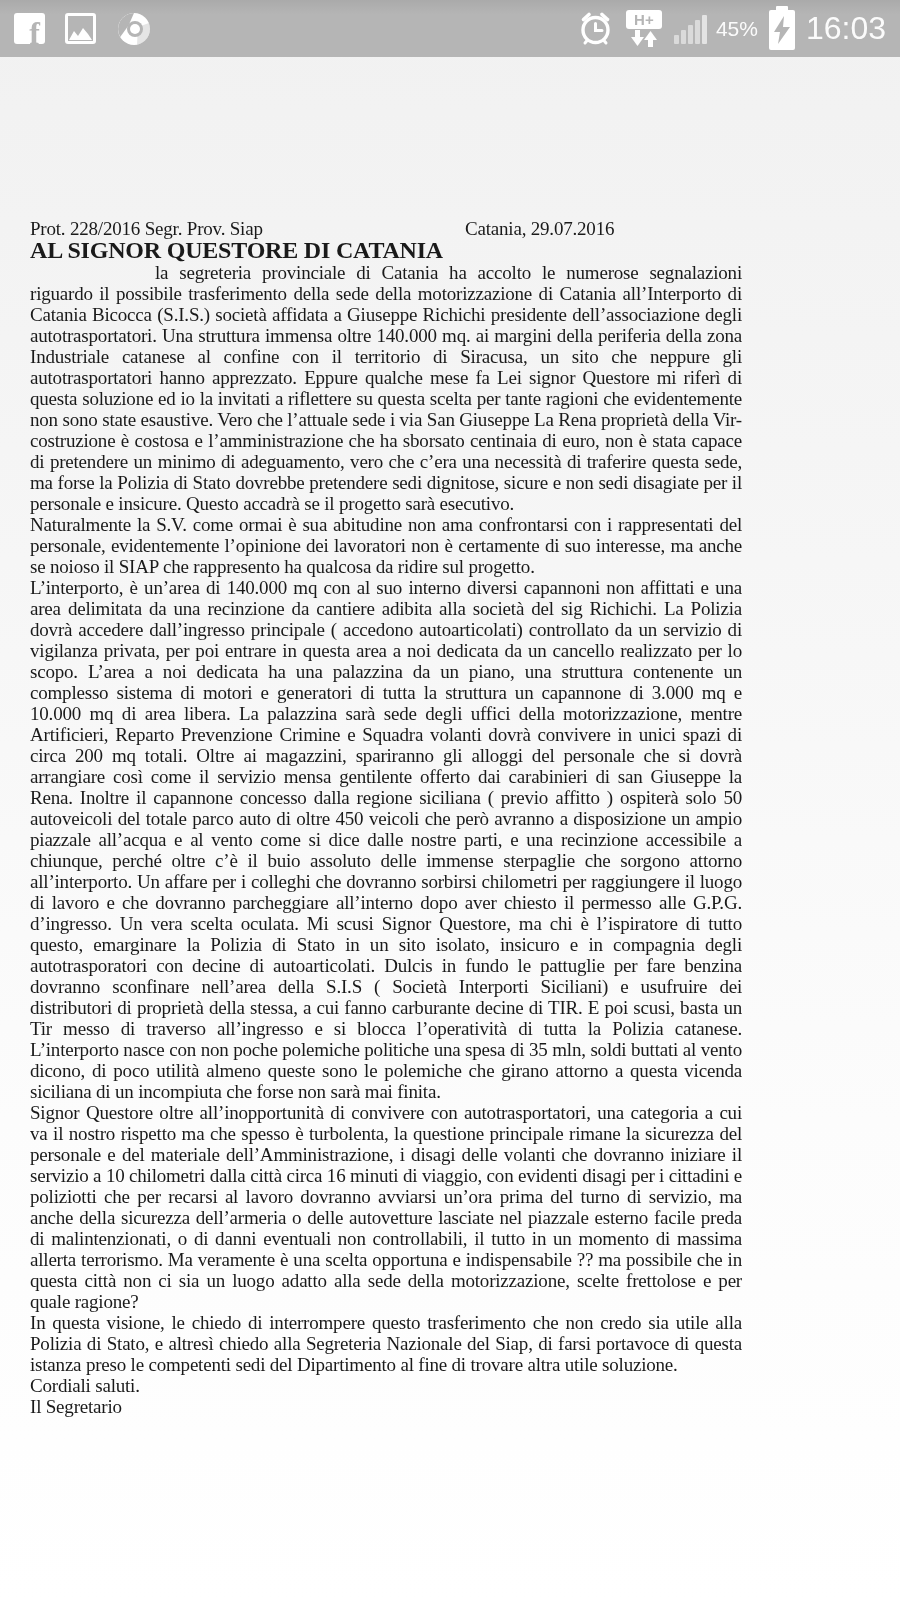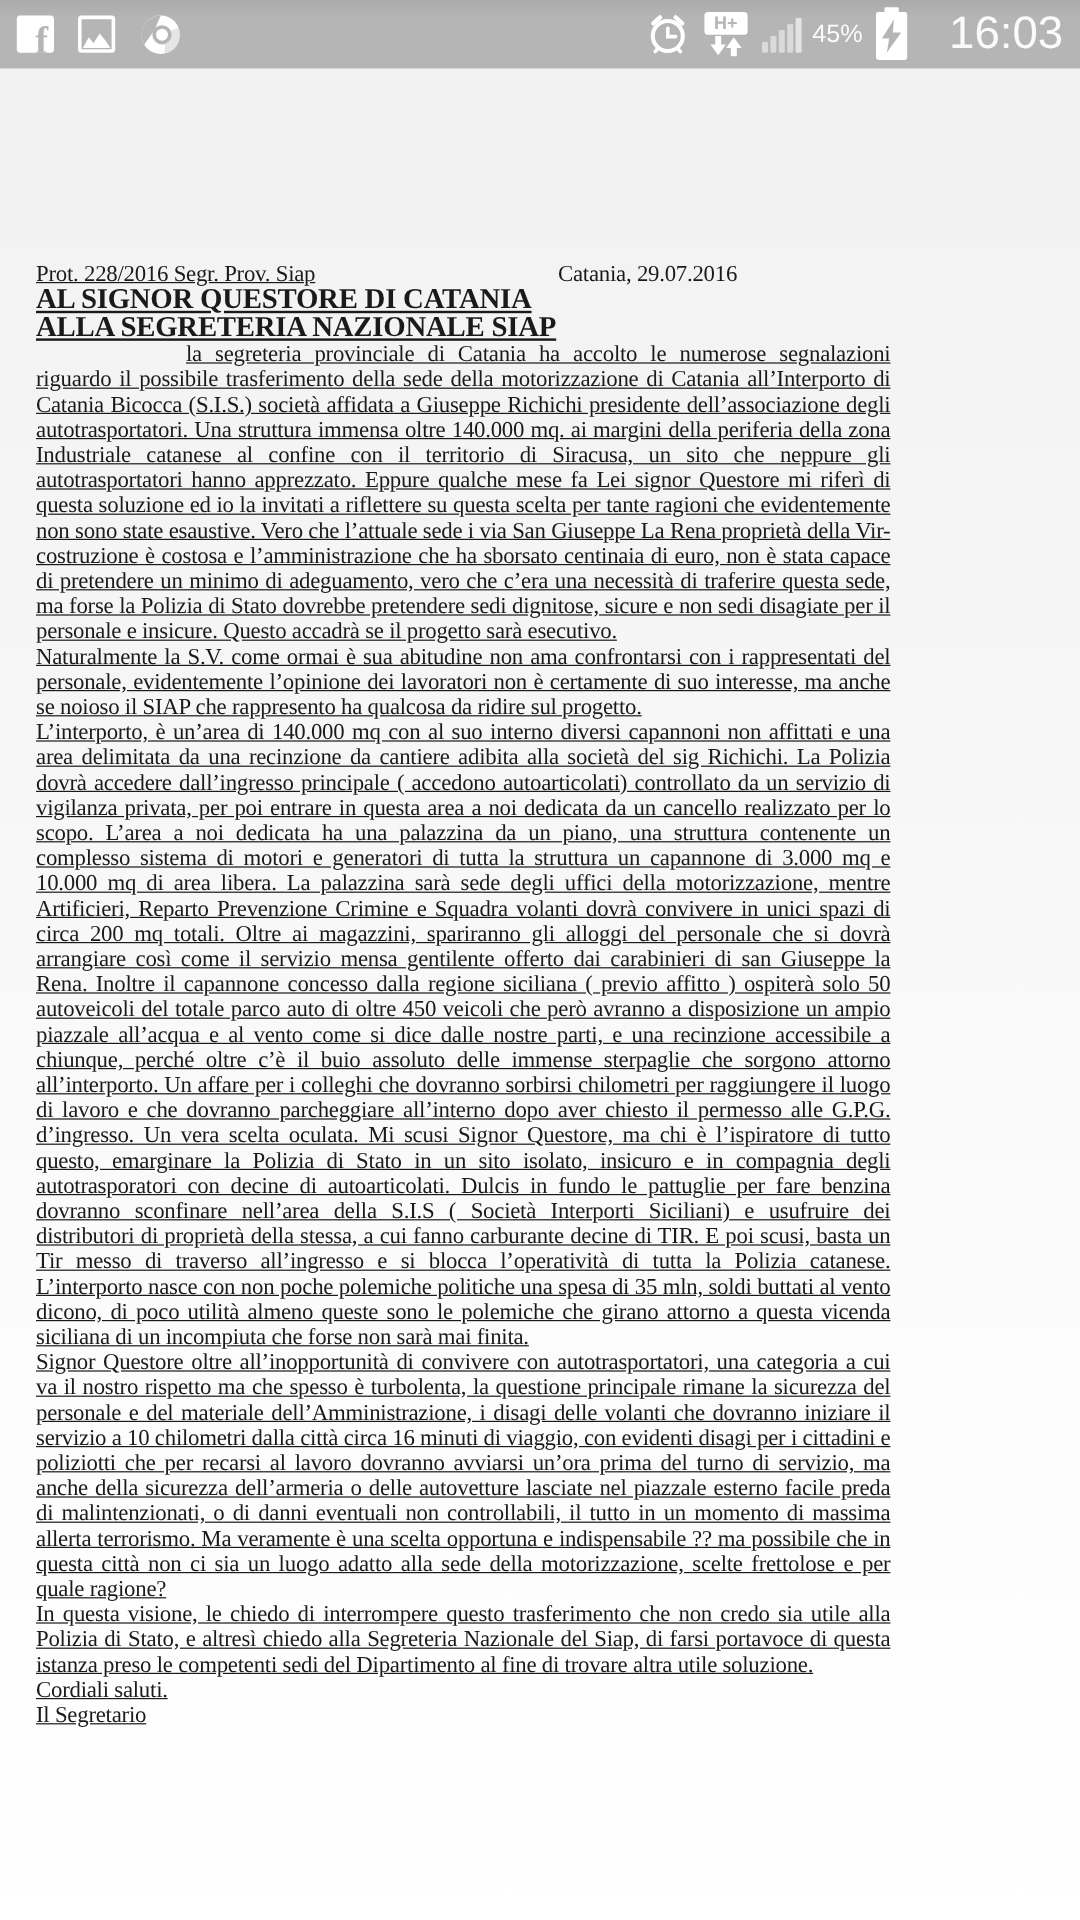--- a/index.html
+++ b/index.html
@@ -27,25 +27,25 @@
   .data-badge{background:#fff;border-radius:3px;width:36px;height:19px;display:flex;align-items:center;justify-content:center;
     font-weight:bold;font-size:15px;color:#b5b5b5;letter-spacing:0;}
   .data-arrows{margin-top:1px;}
   .signal{display:flex;align-items:flex-end;gap:2px;height:30px;}
   .signal i{display:block;width:5px;background:#fff;opacity:.5;border-radius:1px;}
   .batt-pct{font-size:21px;color:rgba(255,255,255,.95);letter-spacing:0;}
   .battery{position:relative;width:30px;height:46px;}
   .battery .cap{position:absolute;top:0;left:9px;width:12px;height:6px;background:#fff;border-radius:1px;}
   .battery .body{position:absolute;top:4px;left:2px;width:26px;height:40px;background:#fff;border-radius:2px;}
   .battery svg{position:absolute;top:4px;left:2px;}
-  .clock-text{font-size:38px;color:rgba(255,255,255,.95);letter-spacing:0;margin-left:24px;}
+  .clock-text{font-size:32px;color:rgba(255,255,255,.95);letter-spacing:0;}
   
   .doc{
     position:absolute;top:57px;left:0;width:772px;box-sizing:border-box;
-    padding:0 30px;color:#1a1a1a;font-size:19px;line-height:21px;letter-spacing:-0.2px;text-decoration:underline;
+    padding:0 30px;color:#1a1a1a;font-size:19px;line-height:21px;letter-spacing:-0.2px;
   }
   .row-prot{position:relative;margin-top:161px;height:21px;white-space:nowrap;}
   .row-prot .date{position:absolute;left:435px;top:0;}
   .recipient{font-weight:bold;text-align:right;margin:0 17px 0 0;font-size:24px;line-height:23px;}
   .recipient-1{margin-top:42px;}
   .cc-intro{text-align:center;margin:21px 30px 0 0;}
   .recipient-2{margin-top:21px;}
   .salutation{margin-top:50px;}
   .doc p{margin:0;text-align:justify;}
   .para-first{text-indent:125px;}
@@ -115,21 +115,20 @@
       <div class="clock-text">16:03</div>
     </div>
   </div>
 
   <div class="doc">
     <div class="row-prot">
       <span>Prot. 228/2016 Segr. Prov. Siap</span>
       <span class="date">Catania,  29.07.2016</span>
     </div>
     <p class="recipient recipient-1">AL SIGNOR  QUESTORE DI CATANIA</p>
-    <p class="recipient recipient-2">ALLA SEGRETERIA NAZIONALE SIAP</p>
     <p class="para-first">la segreteria provinciale  di Catania ha accolto le numerose segnalazioni  riguardo il possibile trasferimento della sede della motorizzazione di Catania  all’Interporto di Catania Bicocca (S.I.S.) società affidata a Giuseppe Richichi presidente dell’associazione degli autotrasportatori. Una struttura immensa oltre 140.000 mq. ai margini della  periferia della zona Industriale  catanese al confine con il territorio di Siracusa, un sito che neppure gli autotrasportatori hanno apprezzato. Eppure qualche mese fa  Lei signor Questore mi riferì di questa soluzione ed io la invitati a riflettere su questa  scelta per tante ragioni che evidentemente non sono state esaustive. Vero che l’attuale sede i via San Giuseppe La Rena  proprietà della Vir-costruzione è costosa  e l’amministrazione che ha sborsato centinaia di euro, non è stata capace di pretendere un minimo di adeguamento,  vero che c’era una necessità di traferire questa sede, ma forse la Polizia di Stato dovrebbe pretendere sedi dignitose, sicure e non sedi disagiate per il personale e insicure. Questo accadrà se il progetto sarà esecutivo.</p>
     <p>Naturalmente la S.V. come ormai è sua abitudine non ama confrontarsi con i rappresentati del personale, evidentemente l’opinione dei lavoratori non è certamente di suo interesse, ma anche se noioso  il SIAP che rappresento ha qualcosa da ridire sul progetto.</p>
     <p>L’interporto, è un’area di 140.000 mq  con al suo interno diversi capannoni non affittati e una area delimitata da una recinzione da cantiere adibita alla società del sig Richichi. La  Polizia  dovrà accedere dall’ingresso principale ( accedono autoarticolati) controllato da un servizio di vigilanza privata,  per poi entrare in questa area a noi dedicata da un cancello realizzato per lo scopo. L’area a noi dedicata ha una palazzina da un piano, una struttura  contenente un complesso sistema di motori e generatori di tutta la struttura un capannone di 3.000 mq e 10.000 mq di area libera. La palazzina sarà sede degli uffici della motorizzazione, mentre Artificieri, Reparto Prevenzione Crimine  e Squadra volanti dovrà convivere in unici spazi di circa 200 mq totali. Oltre ai magazzini, spariranno gli alloggi del personale che si dovrà arrangiare così come il servizio mensa gentilente offerto dai carabinieri di san Giuseppe la Rena. Inoltre il capannone concesso dalla regione siciliana ( previo affitto ) ospiterà solo 50 autoveicoli del totale parco auto di oltre 450 veicoli che però avranno a disposizione un ampio piazzale all’acqua e al vento come si dice dalle nostre parti,  e una recinzione accessibile a chiunque, perché oltre c’è il buio assoluto delle immense sterpaglie che sorgono attorno all’interporto. Un affare per i colleghi che dovranno sorbirsi chilometri per raggiungere il luogo di lavoro e che dovranno parcheggiare all’interno dopo aver chiesto il permesso alle  G.P.G.  d’ingresso. Un vera scelta oculata. Mi scusi Signor Questore, ma chi è l’ispiratore di tutto questo,  emarginare la Polizia di Stato in un sito isolato, insicuro e in compagnia degli autotrasporatori  con decine di  autoarticolati. Dulcis in fundo le pattuglie per fare benzina dovranno sconfinare nell’area della S.I.S  ( Società Interporti Siciliani) e usufruire dei distributori di proprietà della stessa,  a cui fanno carburante decine di TIR. E poi scusi,  basta un Tir messo di traverso all’ingresso e si blocca l’operatività di tutta la Polizia catanese. L’interporto nasce con non poche polemiche politiche una spesa di 35 mln, soldi buttati al vento dicono,  di poco utilità almeno queste sono le polemiche che girano attorno a questa vicenda siciliana  di un incompiuta  che forse non sarà mai finita.</p>
     <p>Signor Questore oltre all’inopportunità di convivere con autotrasportatori, una categoria a cui va il nostro rispetto ma che spesso è turbolenta,  la questione principale rimane la sicurezza del personale e del materiale dell’Amministrazione, i disagi delle volanti che dovranno iniziare il servizio  a  10  chilometri dalla città circa 16 minuti di viaggio, con evidenti disagi per i cittadini e poliziotti che per recarsi al lavoro dovranno avviarsi un’ora prima del turno  di servizio, ma anche della sicurezza dell’armeria o delle autovetture lasciate  nel piazzale esterno facile preda di malintenzionati, o di danni eventuali non controllabili,  il tutto in un momento di massima allerta terrorismo. Ma veramente è una scelta opportuna e indispensabile ??  ma possibile che in questa città non ci sia un luogo adatto alla sede della motorizzazione, scelte frettolose e per quale ragione?</p>
     <p>In questa visione,  le chiedo di interrompere  questo trasferimento che non credo sia utile alla Polizia di Stato, e altresì chiedo alla Segreteria Nazionale  del Siap, di farsi portavoce di questa istanza preso le competenti sedi del Dipartimento al fine di trovare altra utile soluzione.</p>
     <p>Cordiali saluti.</p>
     <p class="signature">Il Segretario</p>
   </div>
 
 </div>

